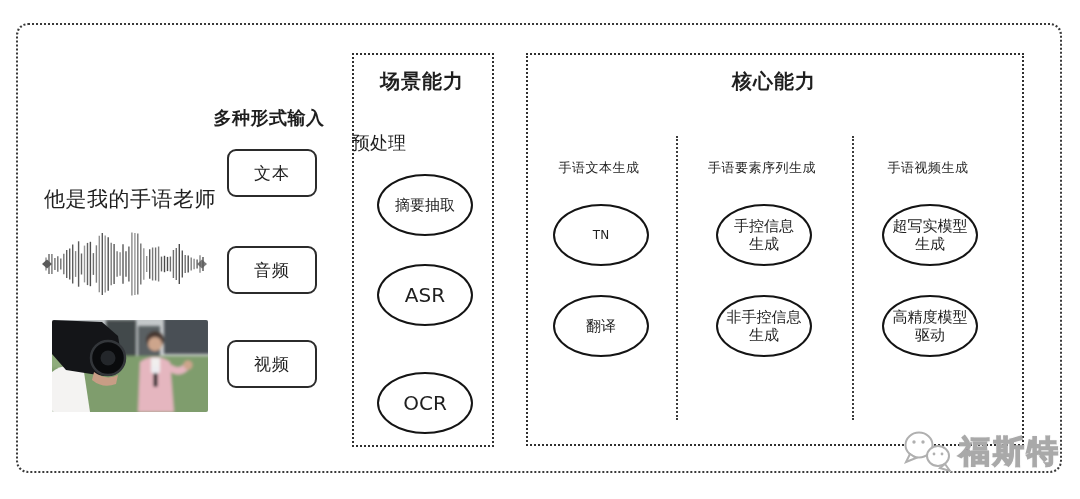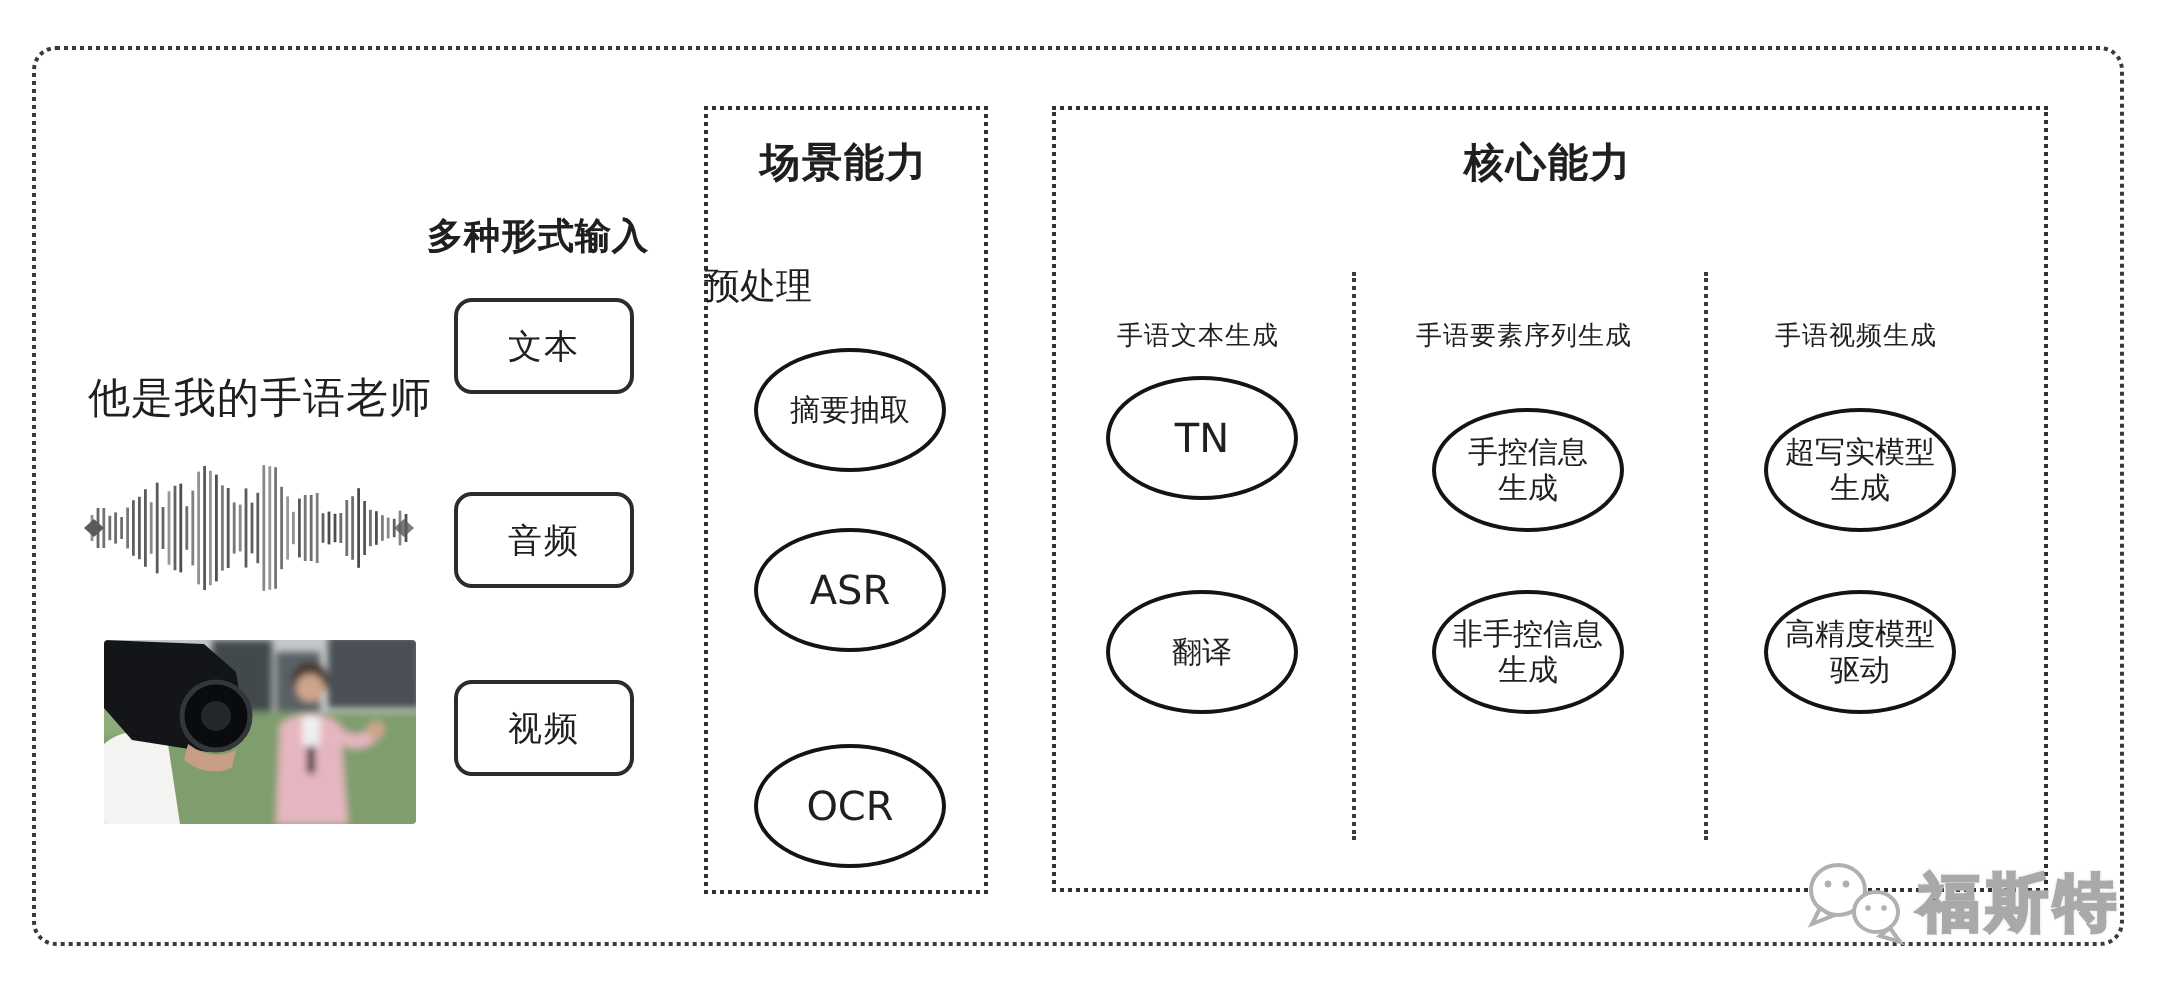--- a/index.html
+++ b/index.html
@@ -167,21 +167,21 @@
   <div class="dash-box core-box"></div>
   <div class="box-title" style="left:674px;top:68px;width:200px;">核心能力</div>
 
   <div class="sep" style="left:676px;"></div>
   <div class="sep" style="left:852px;"></div>
 
   <div class="col-header" style="left:499px;">手语文本生成</div>
   <div class="col-header" style="left:662px;">手语要素序列生成</div>
   <div class="col-header" style="left:828px;">手语视频生成</div>
 
-  <div class="ellipse" style="left:553px;top:188px;font-size:20px;">TN</div>
+  <div class="ellipse" style="left:553px;top:204px;font-size:12px;">TN</div>
   <div class="ellipse" style="left:553px;top:295px;">翻译</div>
 
   <div class="ellipse" style="left:716px;top:204px;">手控信息
 生成</div>
   <div class="ellipse" style="left:716px;top:295px;">非手控信息
 生成</div>
 
   <div class="ellipse" style="left:882px;top:204px;">超写实模型
 生成</div>
   <div class="ellipse" style="left:882px;top:295px;">高精度模型

